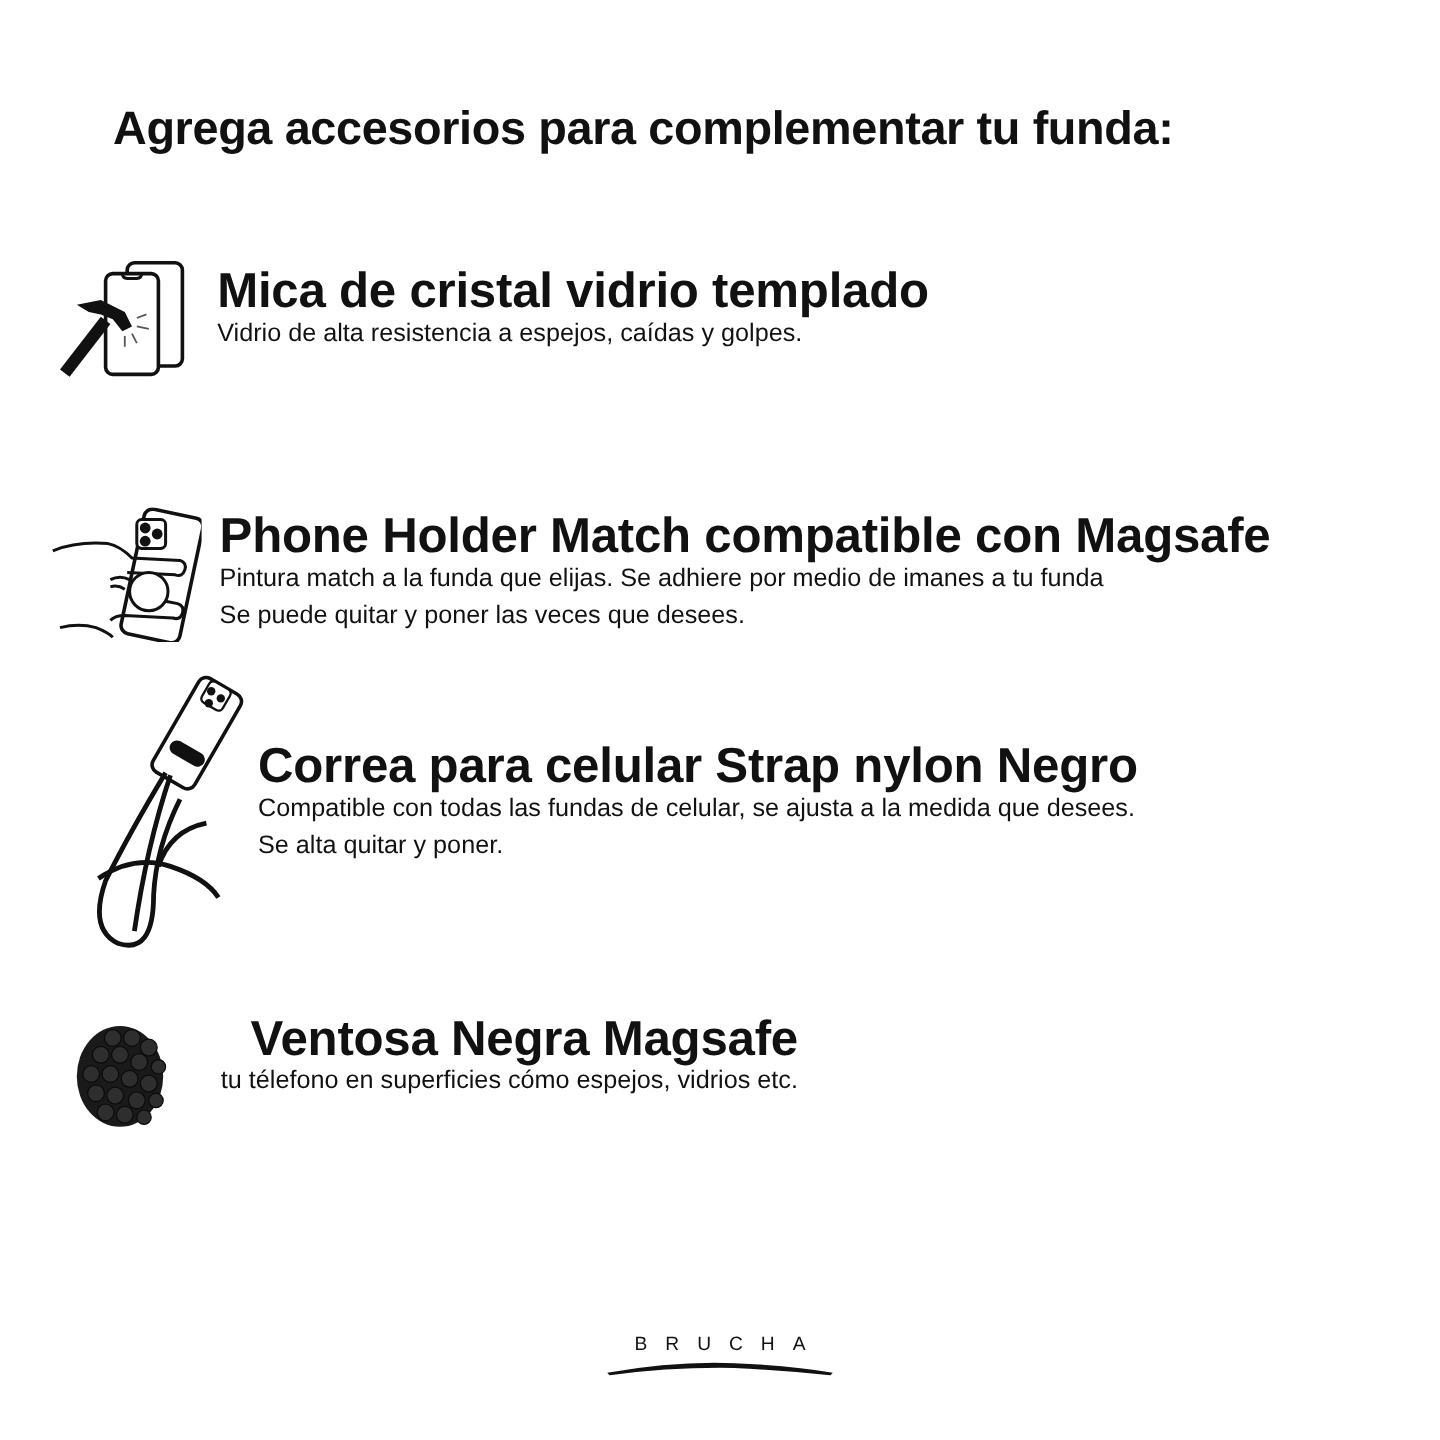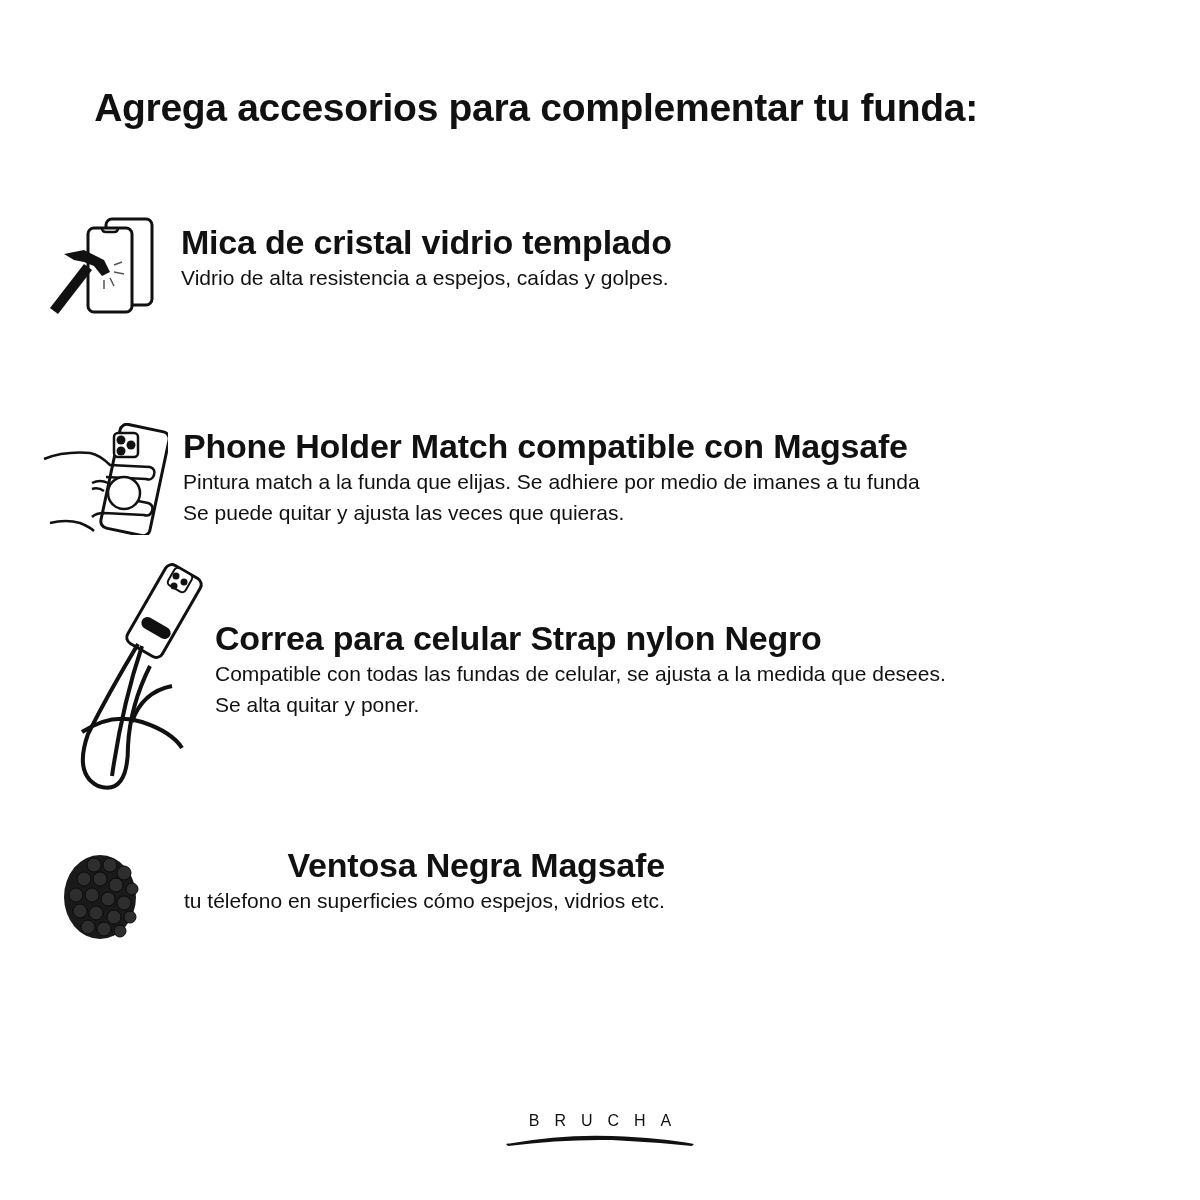--- a/index.html
+++ b/index.html
@@ -4,21 +4,21 @@
   <style>
     html, body { margin: 0; padding: 0; background: #ffffff; }
     body { width: 1200px; height: 1200px; position: relative; overflow: hidden;
            font-family: "Liberation Sans", "DejaVu Sans", sans-serif; color: #111; }
     .title { position: absolute; top: 86px; left: 0; width: 1072px; text-align: center;
              font-size: 39px; font-weight: 700; letter-spacing: -0.3px; color: #111; }
     .item { position: absolute; left: 0; width: 1200px; }
     .icon { position: absolute; }
     .icon svg { display: block; }
     .text { position: absolute; }
-    .item-title { font-size: 34px; font-weight: 700; color: #111; letter-spacing: -0.2px; line-height: 40px; white-space: nowrap; }
+    .item-title { font-size: 41px; font-weight: 700; color: #111; letter-spacing: -0.2px; line-height: 40px; white-space: nowrap; }
     .item-desc { font-size: 21px; font-weight: 400; color: #111; line-height: 31px; white-space: nowrap; }
     .brand { position: absolute; top: 1112px; left: 500px; width: 200px; text-align: center; }
     .brand-name { font-size: 16px; letter-spacing: 15px; font-weight: 400; color: #111; padding-left: 15px; }
     .brand-stroke { display: block; margin: 2px auto 0; }
   </style>
 </head>
 <body>
 
 <div class="title">Agrega accesorios para complementar tu funda:</div>
 
@@ -53,21 +53,21 @@
       <path d="M2 36 q20 -8 46 -6 q10 2 20 12 l40 2 q6 2 4 8 q-2 6 -8 4 l-40 -2" fill="none" stroke="#111" stroke-width="2.5"></path>
       <circle cx="82" cy="70" r="16" fill="#fff" stroke="#111" stroke-width="2.5"></circle>
       <path d="M50 60 q8 -4 16 0 M50 66 q6 -2 12 2" fill="none" stroke="#111" stroke-width="2.5"></path>
       <path d="M96 78 l10 2 q6 2 4 8 q-2 6 -8 4 l-40 -2 q-8 0 -12 4" fill="none" stroke="#111" stroke-width="2.5"></path>
       <path d="M8 100 q16 -4 30 0 q10 4 14 8" fill="none" stroke="#111" stroke-width="2.5"></path>
     </svg>
   </div>
   <div class="text" style="left:183px;top:5px;">
     <div class="item-title">Phone Holder Match compatible con Magsafe</div>
     <div class="item-desc">Pintura match a la funda que elijas. Se adhiere por medio de imanes a tu funda</div>
-    <div class="item-desc">Se puede quitar y ajusta las veces que quieras.</div>
+    <div class="item-desc">Se puede quitar y poner las veces que desees.</div>
   </div>
 </div>
 
 <div class="item" style="top:560px;height:235px;margin-left:30px;">
   <div class="icon" style="left:32px;top:2px;">
     <svg width="156" height="230" viewBox="0 0 156 230">
       <rect x="82" y="4" width="40" height="90" rx="7" transform="rotate(30 102 49)" fill="#fff" stroke="#111" stroke-width="3"></rect>
       <rect x="108" y="8" width="20" height="20" rx="4" transform="rotate(30 118 18)" fill="#fff" stroke="#111" stroke-width="2"></rect>
       <circle cx="114" cy="14" r="3.5" fill="#111"></circle>
       <circle cx="122" cy="20" r="3.5" fill="#111"></circle>

